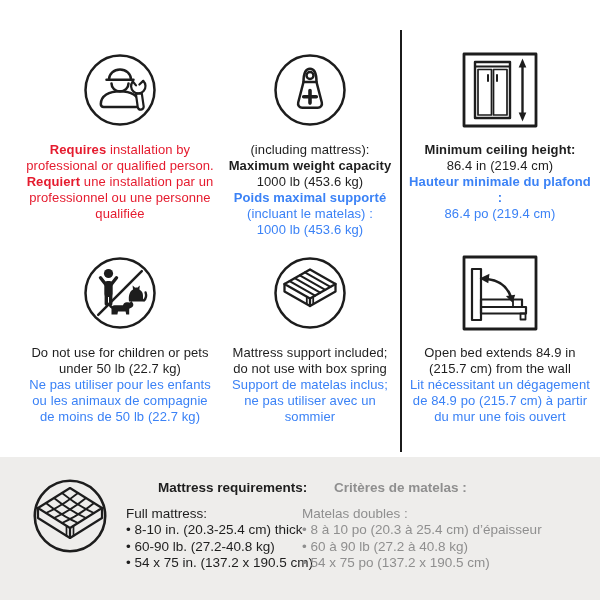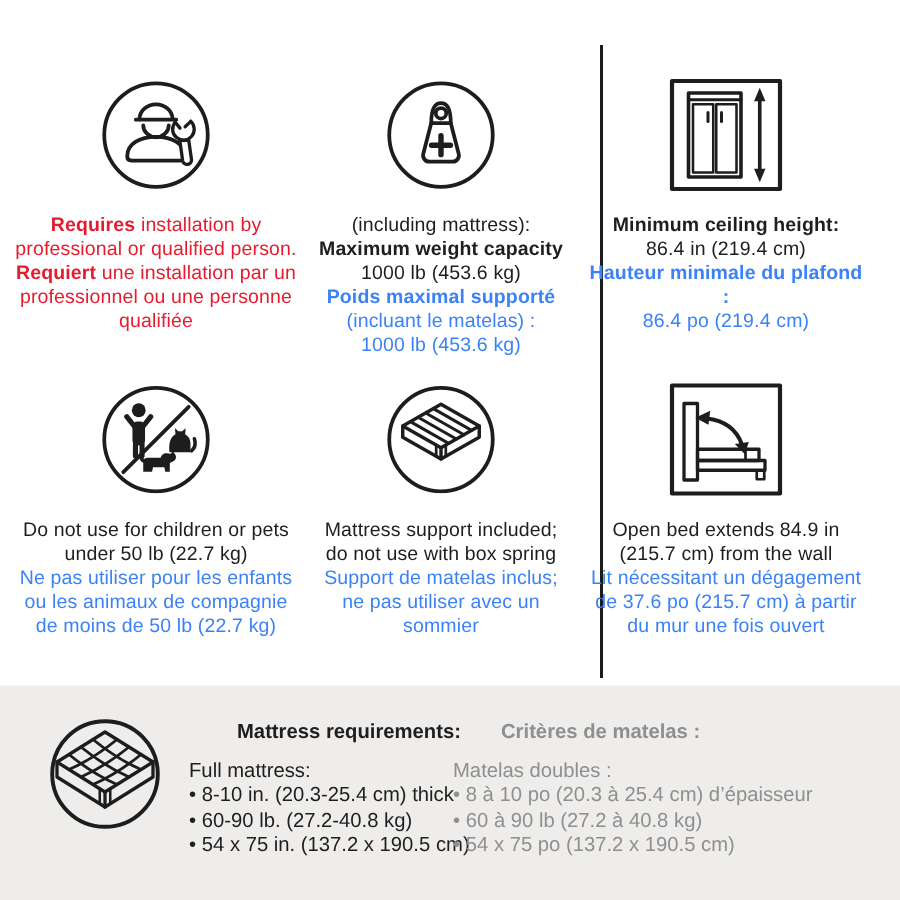--- a/index.html
+++ b/index.html
@@ -6,21 +6,21 @@
   body{
     width:600px;height:600px;background:#ffffff;
     font-family:"Liberation Sans", sans-serif;
     color:#1e1e1e;
     -webkit-font-smoothing:antialiased;
   }
   .sheet{position:relative;width:600px;height:600px;overflow:hidden;background:#ffffff;}
   .top{position:absolute;top:0;left:0;width:600px;height:457px;background:#ffffff;}
   .vdivider{position:absolute;left:400px;top:30px;width:1.5px;height:422px;background:#1b1b1b;}
   .grid{
-    position:absolute;top:0;left:4px;width:580px;
+    position:absolute;top:0;left:20px;width:580px;
     display:grid;grid-template-columns:200px 180px 200px;grid-template-rows:205px auto;
   }
   .cell{text-align:center;padding-left:6px;padding-right:6px;box-sizing:border-box;}
   .row1{padding-top:50px;}
   .row2{padding-top:48px;}
   .iconbox{height:80px;display:flex;align-items:center;justify-content:center;margin-bottom:12px;}
   .cell p{margin:0;font-size:13px;line-height:16px;letter-spacing:.1px;}
   .bold{font-weight:bold;}
   .en{color:#1e1e1e;}
   .fr{color:#3b82f6;}
@@ -148,21 +148,21 @@
             <rect x="21" y="46.5" width="41" height="7.5" stroke-width="2.2"></rect>
             <line x1="53" y1="46.5" x2="53" y2="54" stroke-width="1.8"></line>
             <rect x="21" y="54" width="45" height="6.5" stroke-width="2.2"></rect>
             <rect x="60.5" y="60.5" width="5" height="6" stroke-width="1.8"></rect>
             <path d="M27,26 Q45,28 50.5,43" stroke-width="2.6"></path>
             <polygon points="19.5,25.5 29.5,20.8 28.3,30.2" fill="#1d1d1d" stroke="none"></polygon>
             <polygon points="52.6,49.8 45.9,43 55.2,41.7" fill="#1d1d1d" stroke="none"></polygon>
           </svg>
         </div>
         <p class="en">Open bed extends 84.9 in (215.7 cm) from the wall</p>
-        <p class="fr">Lit nécessitant un dégagement de 37.6 po (215.7 cm) à partir du mur une fois ouvert</p>
+        <p class="fr">Lit nécessitant un dégagement de 84.9 po (215.7 cm) à partir du mur une fois ouvert</p>
       </div>
 
     </div>
   </div>
 
   <div class="bottom">
     <div class="biconbox">
       <svg width="76" height="76" viewBox="0 0 76 76" fill="none" stroke="#1d1d1d" stroke-width="2.2" stroke-linecap="round" stroke-linejoin="round">
         <defs>
             <clipPath id="mclip">

